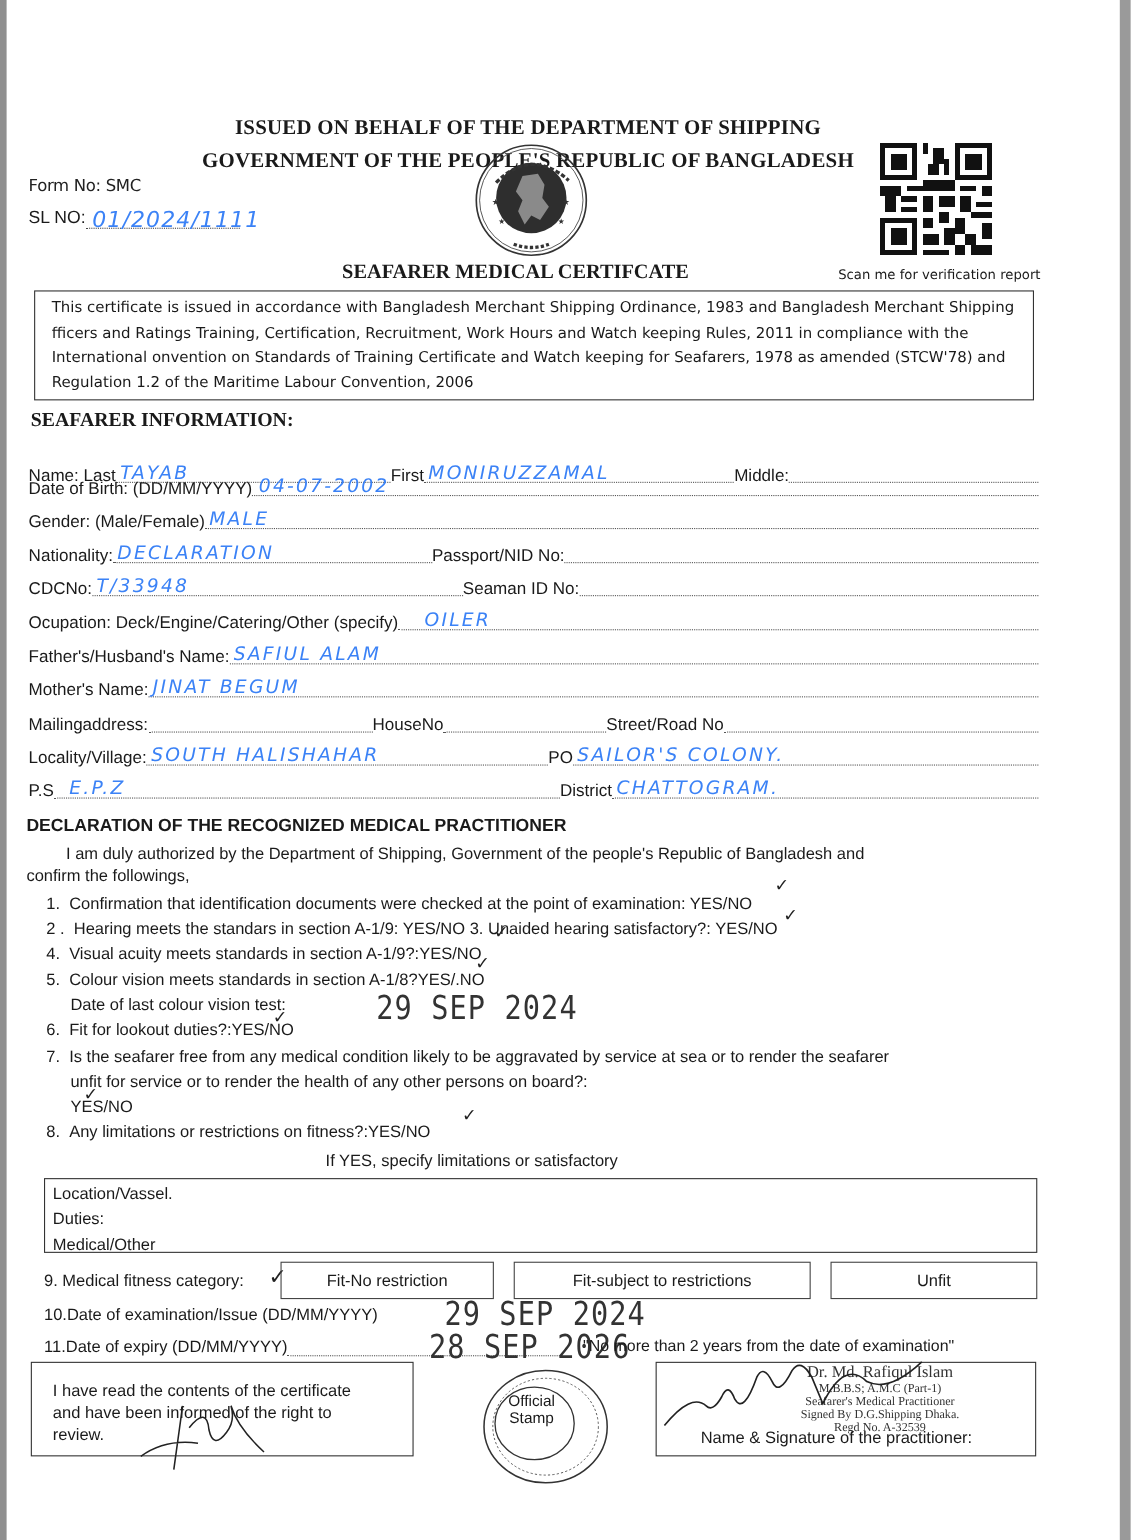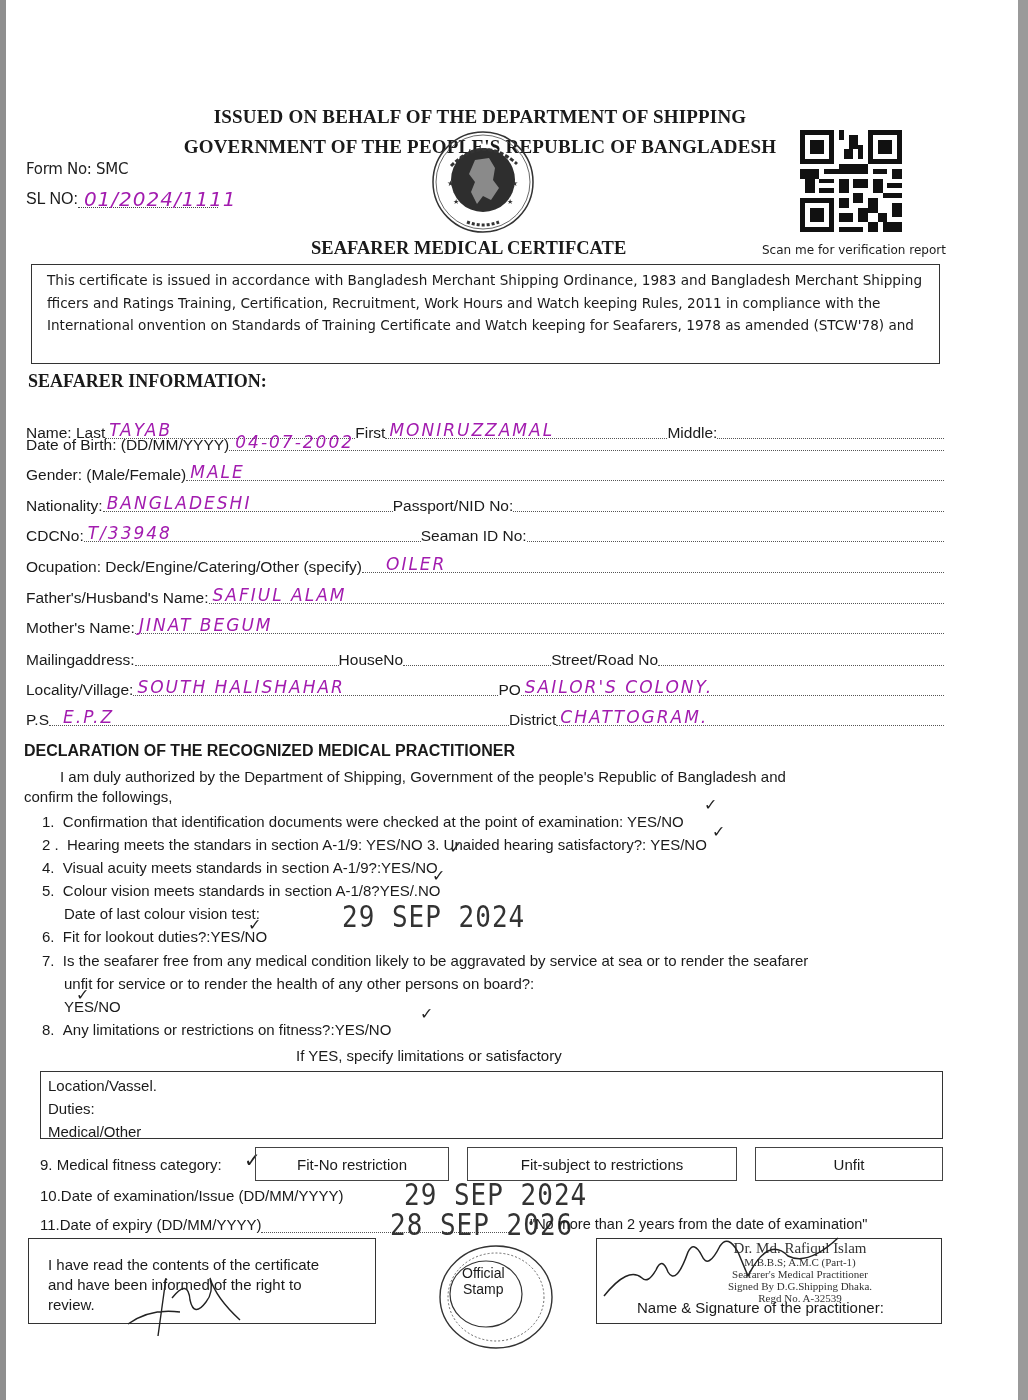--- a/index.html
+++ b/index.html
@@ -6,21 +6,21 @@
   body {
     width:1028px; height:1400px; position:relative; overflow:hidden;
     background:#ffffff;
     font-family:"Liberation Sans", sans-serif; color:#1a1a1a;
   }
   .edge-left { position:absolute; left:0; top:0; width:6px; height:1400px; background:#8f8f8f; }
   .edge-right { position:absolute; right:0; top:0; width:10px; height:1400px; background:#9a9a9a; }
   .abs { position:absolute; white-space:nowrap; }
   .serif-bold { font-family:"Liberation Serif", serif; font-weight:bold; }
   .hdr { left:0; width:960px; text-align:center; font-size:19px; letter-spacing:0.2px;margin-top:34px; }
-  .hand { font-family:"DejaVu Sans", sans-serif; font-style:italic; color:#a21caf; letter-spacing:2px; }
+  .hand { font-family:"DejaVu Sans", sans-serif; font-style:italic; color:#3b82f6; letter-spacing:2px; }
   .dots { border-bottom:1.5px dotted #444; }
   .row { position:absolute; left:26px; height:22px; font-size:15.5px; display:flex; align-items:flex-end; width:918px; }
   .row .lab { white-space:nowrap; }
   .row .fill { flex:1; border-bottom:1.5px dotted #555; height:16px; position:relative; margin-bottom:3px;text-decoration:underline; }
   .row .fill .hw { position:absolute; left:4px; bottom:-2px; font-size:17px; }
   .intro-box {
     position:absolute; left:31px; top:264px; width:909px; height:100px;
     border:1.5px solid #333; box-sizing:border-box; padding:4px 15px 0 15px;
     font-family:"DejaVu Sans", sans-serif; font-size:13.6px; line-height:22.5px; text-align:justify;
   }
@@ -109,20 +109,21 @@
   </svg>
 </div>
 <div class="abs" style="left:762px; top:243px; font-size:12px; font-family:'DejaVu Sans',sans-serif;">Scan me for verification report</div>
 
 <div class="abs serif-bold" style="left:311px; top:238px; font-size:18.5px;">SEAFARER MEDICAL CERTIFCATE</div>
 
 <div class="intro-box">
   <p>This certificate is issued in accordance with Bangladesh Merchant Shipping Ordinance, 1983 and Bangladesh Merchant Shipping</p>
   <p>fficers and Ratings Training, Certification, Recruitment, Work Hours and Watch keeping Rules, 2011 in compliance with the</p>
   <p>International onvention on Standards of Training Certificate and Watch keeping for Seafarers, 1978 as amended (STCW'78) and</p>
+  <p>Regulation 1.2 of the Maritime Labour Convention, 2006</p>
 </div>
 
 <div class="abs serif-bold" style="left:28px; top:371px; font-size:18px;">SEAFARER INFORMATION:</div>
 
 <div class="row" style="top:420px;">
   <span class="lab">Name: Last</span>
   <span class="fill" style="flex:0 0 250px;">
       <span class="hw hand">TAYAB</span>
     </span>
   <span class="lab">First</span>
@@ -145,21 +146,21 @@
 <div class="row" style="top:462px;">
   <span class="lab">Gender: (Male/Female)</span>
   <span class="fill">
       <span class="hw hand">MALE</span>
     </span>
 </div>
 
 <div class="row" style="top:493px;">
   <span class="lab">Nationality:</span>
   <span class="fill" style="flex:0 0 290px;">
-      <span class="hw hand">BANGLADESHI</span>
+      <span class="hw hand">DECLARATION</span>
     </span>
   <span class="lab">Passport/NID No:</span>
   <span class="fill">
       <span class="hw hand"></span>
     </span>
 </div>
 
 <div class="row" style="top:523px;">
   <span class="lab">CDCNo:</span>
   <span class="fill" style="flex:0 0 337px;">

